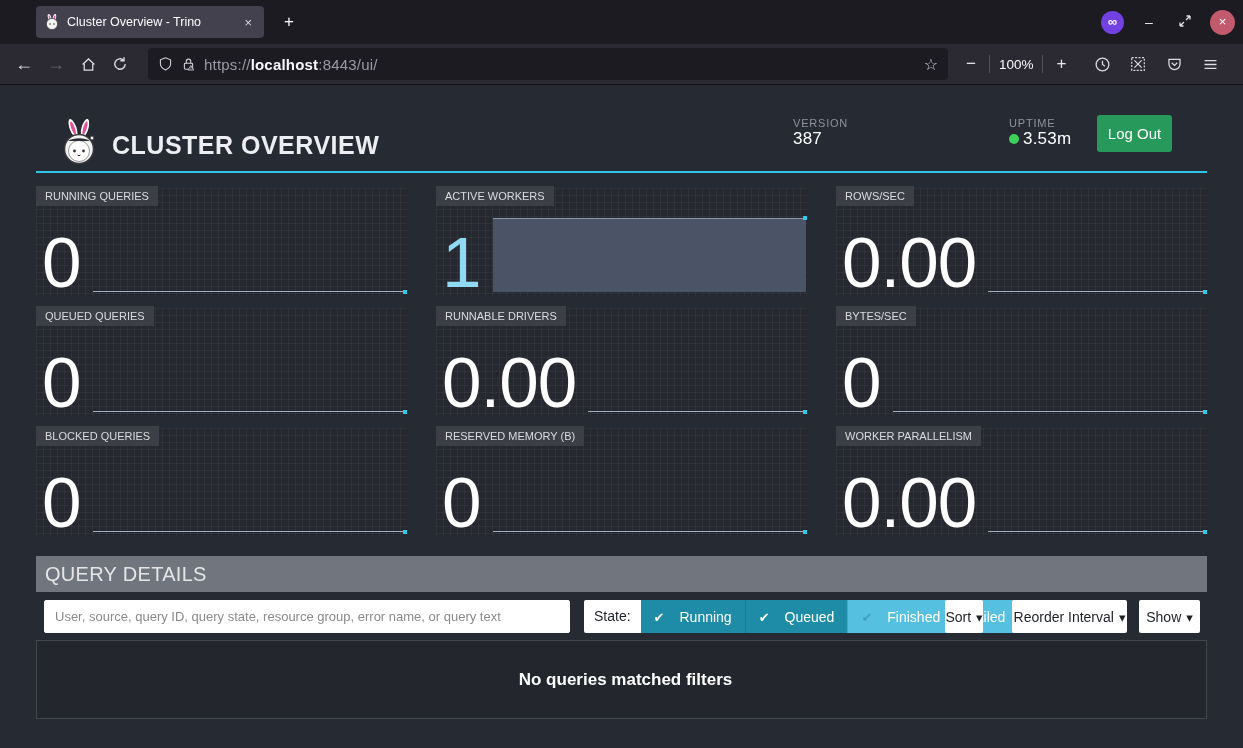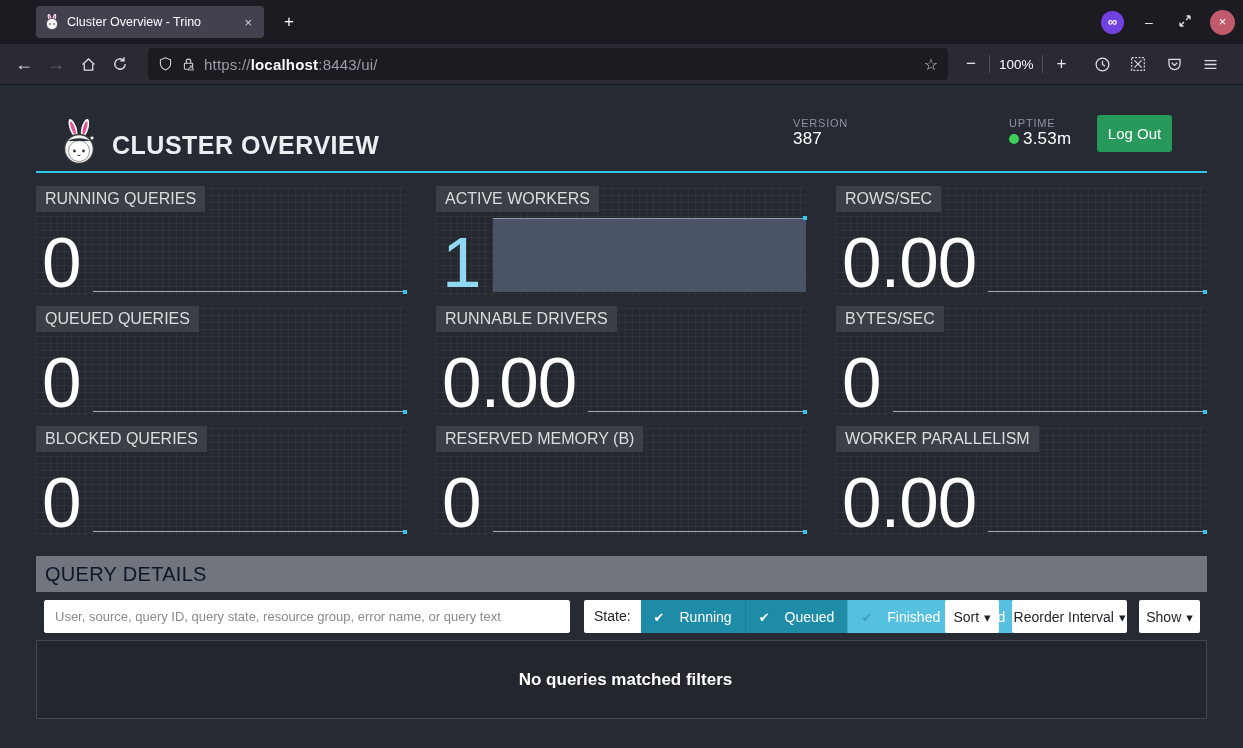--- a/index.html
+++ b/index.html
@@ -56,55 +56,55 @@
   
   .stats { position:absolute; left:36px; top:103px; width:1171px; height:348px; }
   .tile { position:absolute; width:371px; height:108px; background-color:#25282e;
           background-image:
             linear-gradient(rgba(255,255,255,0.045) 1px, transparent 1px),
             linear-gradient(90deg, rgba(255,255,255,0.045) 1px, transparent 1px);
           background-size:7px 7px; }
   .c0{left:0;} .c1{left:400px;} .c2{left:800px;}
   .r0{top:0;} .r1{top:120px;} .r2{top:240px;}
   .tile-label { position:absolute; left:0; top:-2px; background:#3c4046; color:#dadcdf;
-                font-size:16px; padding:4px 9px; white-space:nowrap; }
+                font-size:11px; padding:4px 9px; white-space:nowrap; }
   .tile-body { position:absolute; left:6px; right:1px; bottom:4px; height:74px;
                display:flex; align-items:flex-end; }
   .tile-value { font-size:71px; line-height:58px; color:#ffffff; letter-spacing:-1px; flex:none; }
   .tile-value.blue { color:#8fd9f2; }
   .spark { flex:1; height:74px; position:relative; margin-left:12px; }
   .spark-flat { border-bottom:1px solid #9fafc0; height:73px; align-self:flex-end; }
   .spark .dot { position:absolute; width:4px; height:4px; background:#2fc9ea; right:-1px; bottom:-3px; }
   .spark-filled { background:#4a5466; border-top:1px solid #8b99ab; }
   .spark-filled .dot { bottom:auto; top:-3px; }
 
   
   .qd-header { position:absolute; left:36px; top:471px; width:1171px; height:36px; background:#70757e;
-               color:#0f172a; font-size:20px; line-height:36px; padding-left:9px; letter-spacing:0.3px; }
+               color:#e5e5e5; font-size:20px; line-height:36px; padding-left:9px; letter-spacing:0.3px; }
   .qd-toolbar { position:absolute; left:36px; top:515px; width:1171px; height:33px; }
   .qd-search { position:absolute; left:8px; top:0; width:526px; height:33px; background:#fff;
                border:1px solid #fff; border-radius:2px; font-size:13px; color:#333; padding:0 10px;
                font-family:"Liberation Sans", sans-serif; }
   .qd-search::placeholder { color:#8a8a8a; }
   .state-group { position:absolute; left:548px; top:0; height:33px; display:flex; }
   .state-label { background:#fff; color:#1d2025; font-size:14px; line-height:33px; padding:0 10px;
                  border-radius:2px 0 0 2px; }
   .st-btn { border:none; height:33px; font-size:14px; color:#fff; padding:0 13px;
             font-family:"Liberation Sans", sans-serif; display:flex; align-items:center; gap:15px; }
   .st-btn.active { background:#1e8ca6; }
   .st-btn.inactive { background:#56c0e0; }
   .st-btn + .st-btn { border-left:1px solid rgba(0,0,0,0.12); }
   .st-btn:last-child { border-radius:0 2px 2px 0; }
   .check-icon::before { content:"✔"; font-size:13px; }
   .st-btn.inactive .check-icon { color:#3fa2c0; }
   .caret-icon::before { content:"▾"; font-size:13px; }
   .white-btn { position:absolute; top:0; height:33px; background:#fff; border:none; border-radius:2px;
                color:#1d2025; font-size:14px; font-family:"Liberation Sans", sans-serif;
                display:flex; align-items:center; justify-content:center; gap:5px; }
-  .btn-sort { left:909px; width:54px; } .btn-reorder { left:976px; width:115px; } .btn-show { left:1103px; width:61px; }
+  .btn-sort { left:909px; width:38px; } .btn-reorder { left:976px; width:115px; } .btn-show { left:1103px; width:61px; }
 
   .qd-list { position:absolute; left:36px; top:555px; width:1171px; height:79px; background:#23262c;
              border:1px solid #42464e; display:flex; align-items:center; justify-content:center;padding-left:8px; }
   .empty-msg { color:#fff; font-size:17px; font-weight:bold; }
 </style>
 </head>
 <body>
 
 <div class="titlebar">
   <div class="tab">

